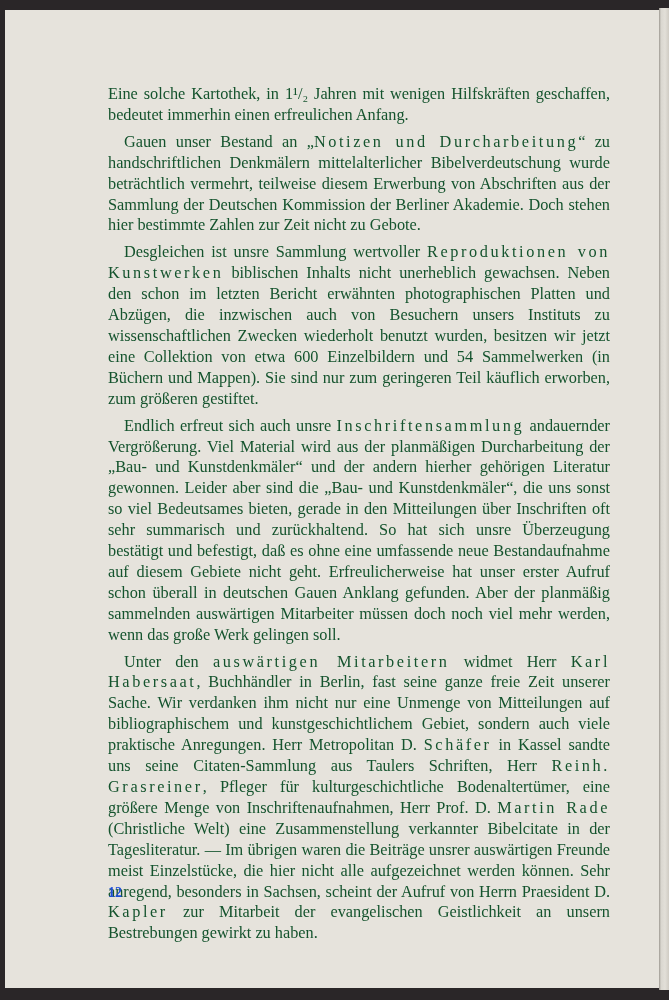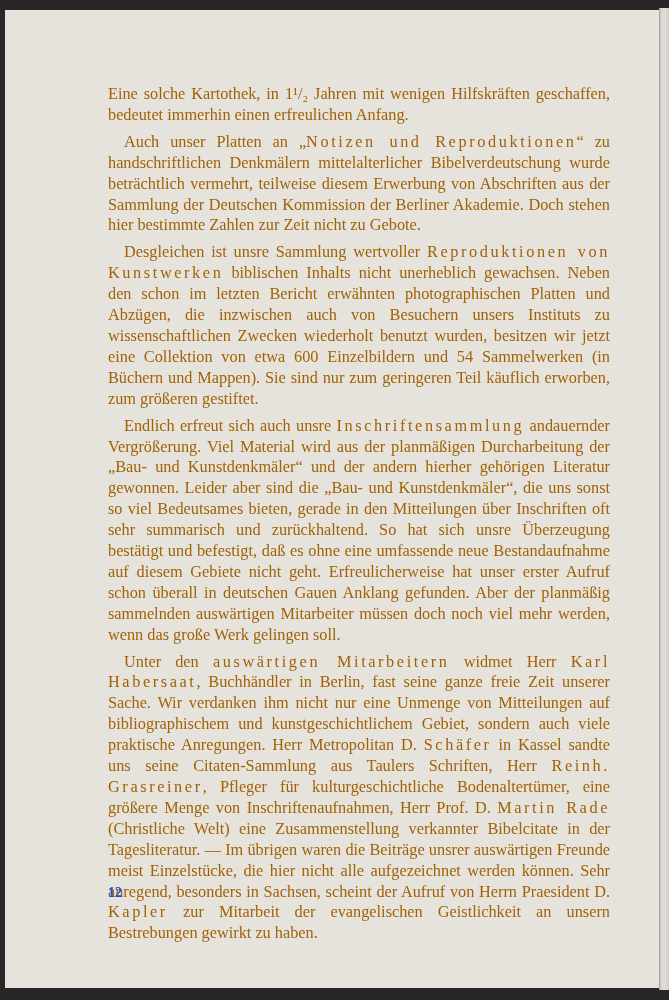--- a/index.html
+++ b/index.html
@@ -20,21 +20,21 @@
       width: 10px; height: 982px;
       background: linear-gradient(to right, #9c9890 0px, #d9d6cf 2px, #e2dfd8 6px, #cfcbc3 10px);
     }
     .text {
       position: absolute;
       left: 103px; top: 74px;
       width: 502px;
       font-family: "Liberation Serif", serif;
       font-size: 16.3px;
       line-height: 20.9px;
-      color: #a16207;
+      color: #14532d;
       text-align: justify;
       hyphens: none;
     }
     .text p { margin: 0 0 6px 0; text-indent: 0; }
     .text p.indent { text-indent: 16px; }
     .sp { letter-spacing: 2.6px; }
     .pagenum {
       position: absolute;
       left: 103px; top: 875px;
       font-family: "Liberation Serif", serif;
@@ -42,20 +42,20 @@
       font-weight: bold;
       color: #1d4ed8;
     }
   </style>
 </head>
 <body>
 
 <div class="page">
   <div class="text">
     <p><span>Eine solche Kartothek, in 1¹/₂ Jahren mit wenigen Hilfskräften geschaffen, bedeutet immerhin einen erfreulichen Anfang.</span></p>
-    <p class="indent"><span>Auch unser Platten an „</span><span class="sp">Notizen und Reproduktionen</span><span>“ zu handschriftlichen Denkmälern mittelalterlicher Bibelverdeutschung wurde beträchtlich vermehrt, teilweise diesem Erwerbung von Abschriften aus der Sammlung der Deutschen Kommission der Berliner Akademie. Doch stehen hier bestimmte Zahlen zur Zeit nicht zu Gebote.</span></p>
+    <p class="indent"><span>Gauen unser Bestand an „</span><span class="sp">Notizen und Durcharbeitung</span><span>“ zu handschriftlichen Denkmälern mittelalterlicher Bibelverdeutschung wurde beträchtlich vermehrt, teilweise diesem Erwerbung von Abschriften aus der Sammlung der Deutschen Kommission der Berliner Akademie. Doch stehen hier bestimmte Zahlen zur Zeit nicht zu Gebote.</span></p>
     <p class="indent"><span>Desgleichen ist unsre Sammlung wertvoller </span><span class="sp">Reproduktionen von Kunstwerken</span><span> biblischen Inhalts nicht unerheblich gewachsen. Neben den schon im letzten Bericht erwähnten photographischen Platten und Abzügen, die inzwischen auch von Besuchern unsers Instituts zu wissenschaftlichen Zwecken wiederholt benutzt wurden, besitzen wir jetzt eine Collektion von etwa 600 Einzelbildern und 54 Sammelwerken (in Büchern und Mappen). Sie sind nur zum geringeren Teil käuflich erworben, zum größeren gestiftet.</span></p>
     <p class="indent"><span>Endlich erfreut sich auch unsre </span><span class="sp">Inschriftensammlung</span><span> andauernder Vergrößerung. Viel Material wird aus der planmäßigen Durcharbeitung der „Bau- und Kunstdenkmäler“ und der andern hierher gehörigen Literatur gewonnen. Leider aber sind die „Bau- und Kunstdenkmäler“, die uns sonst so viel Bedeutsames bieten, gerade in den Mitteilungen über Inschriften oft sehr summarisch und zurückhaltend. So hat sich unsre Überzeugung bestätigt und befestigt, daß es ohne eine umfassende neue Bestandaufnahme auf diesem Gebiete nicht geht. Erfreulicherweise hat unser erster Aufruf schon überall in deutschen Gauen Anklang gefunden. Aber der planmäßig sammelnden auswärtigen Mitarbeiter müssen doch noch viel mehr werden, wenn das große Werk gelingen soll.</span></p>
     <p class="indent"><span>Unter den </span><span class="sp">auswärtigen Mitarbeitern</span><span> widmet Herr </span><span class="sp">Karl Habersaat</span><span>, Buchhändler in Berlin, fast seine ganze freie Zeit unserer Sache. Wir verdanken ihm nicht nur eine Unmenge von Mitteilungen auf bibliographischem und kunstgeschichtlichem Gebiet, sondern auch viele praktische Anregungen. Herr Metropolitan D. </span><span class="sp">Schäfer</span><span> in Kassel sandte uns seine Citaten-Sammlung aus Taulers Schriften, Herr </span><span class="sp">Reinh. Grasreiner</span><span>, Pfleger für kulturgeschichtliche Bodenaltertümer, eine größere Menge von Inschriftenaufnahmen, Herr Prof. D. </span><span class="sp">Martin Rade</span><span> (Christliche Welt) eine Zusammenstellung verkannter Bibelcitate in der Tagesliteratur. — Im übrigen waren die Beiträge unsrer auswärtigen Freunde meist Einzelstücke, die hier nicht alle aufgezeichnet werden können. Sehr anregend, besonders in Sachsen, scheint der Aufruf von Herrn Praesident D. </span><span class="sp">Kapler</span><span> zur Mitarbeit der evangelischen Geistlichkeit an unsern Bestrebungen gewirkt zu haben.</span></p>
   </div>
   <div class="pagenum">12</div>
 </div>
 <div class="fold"></div>
 
 </body></html>

